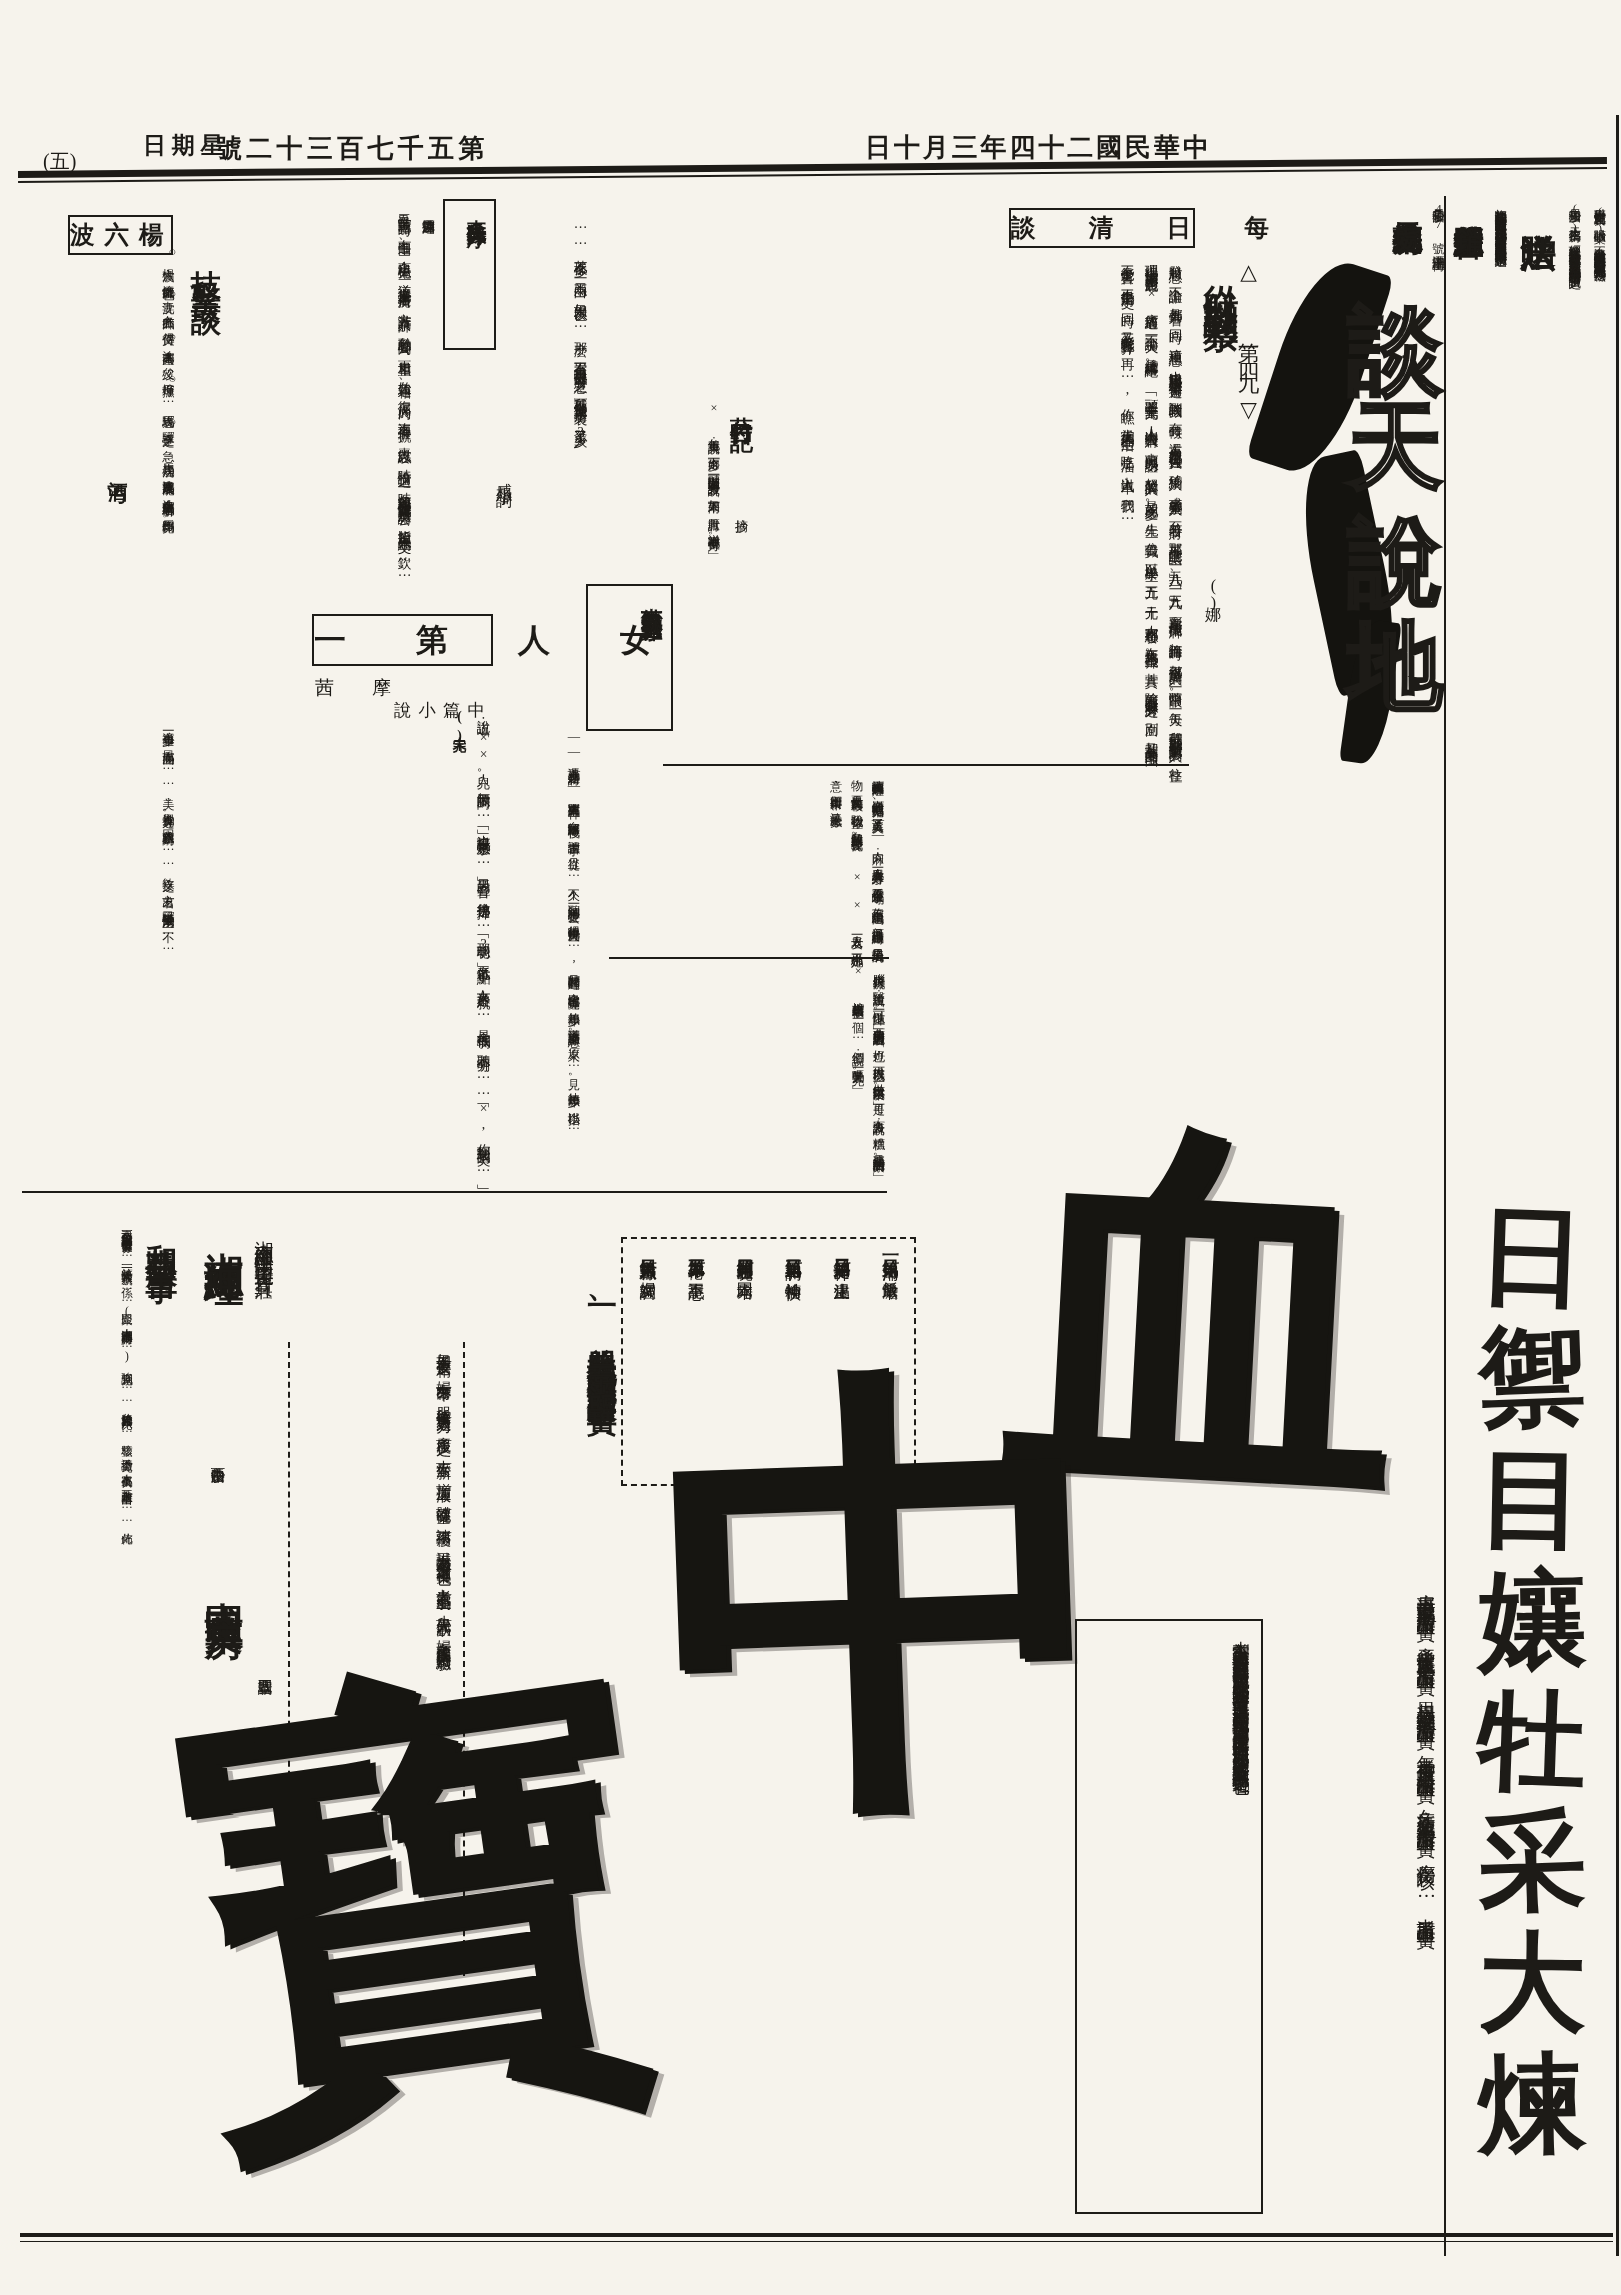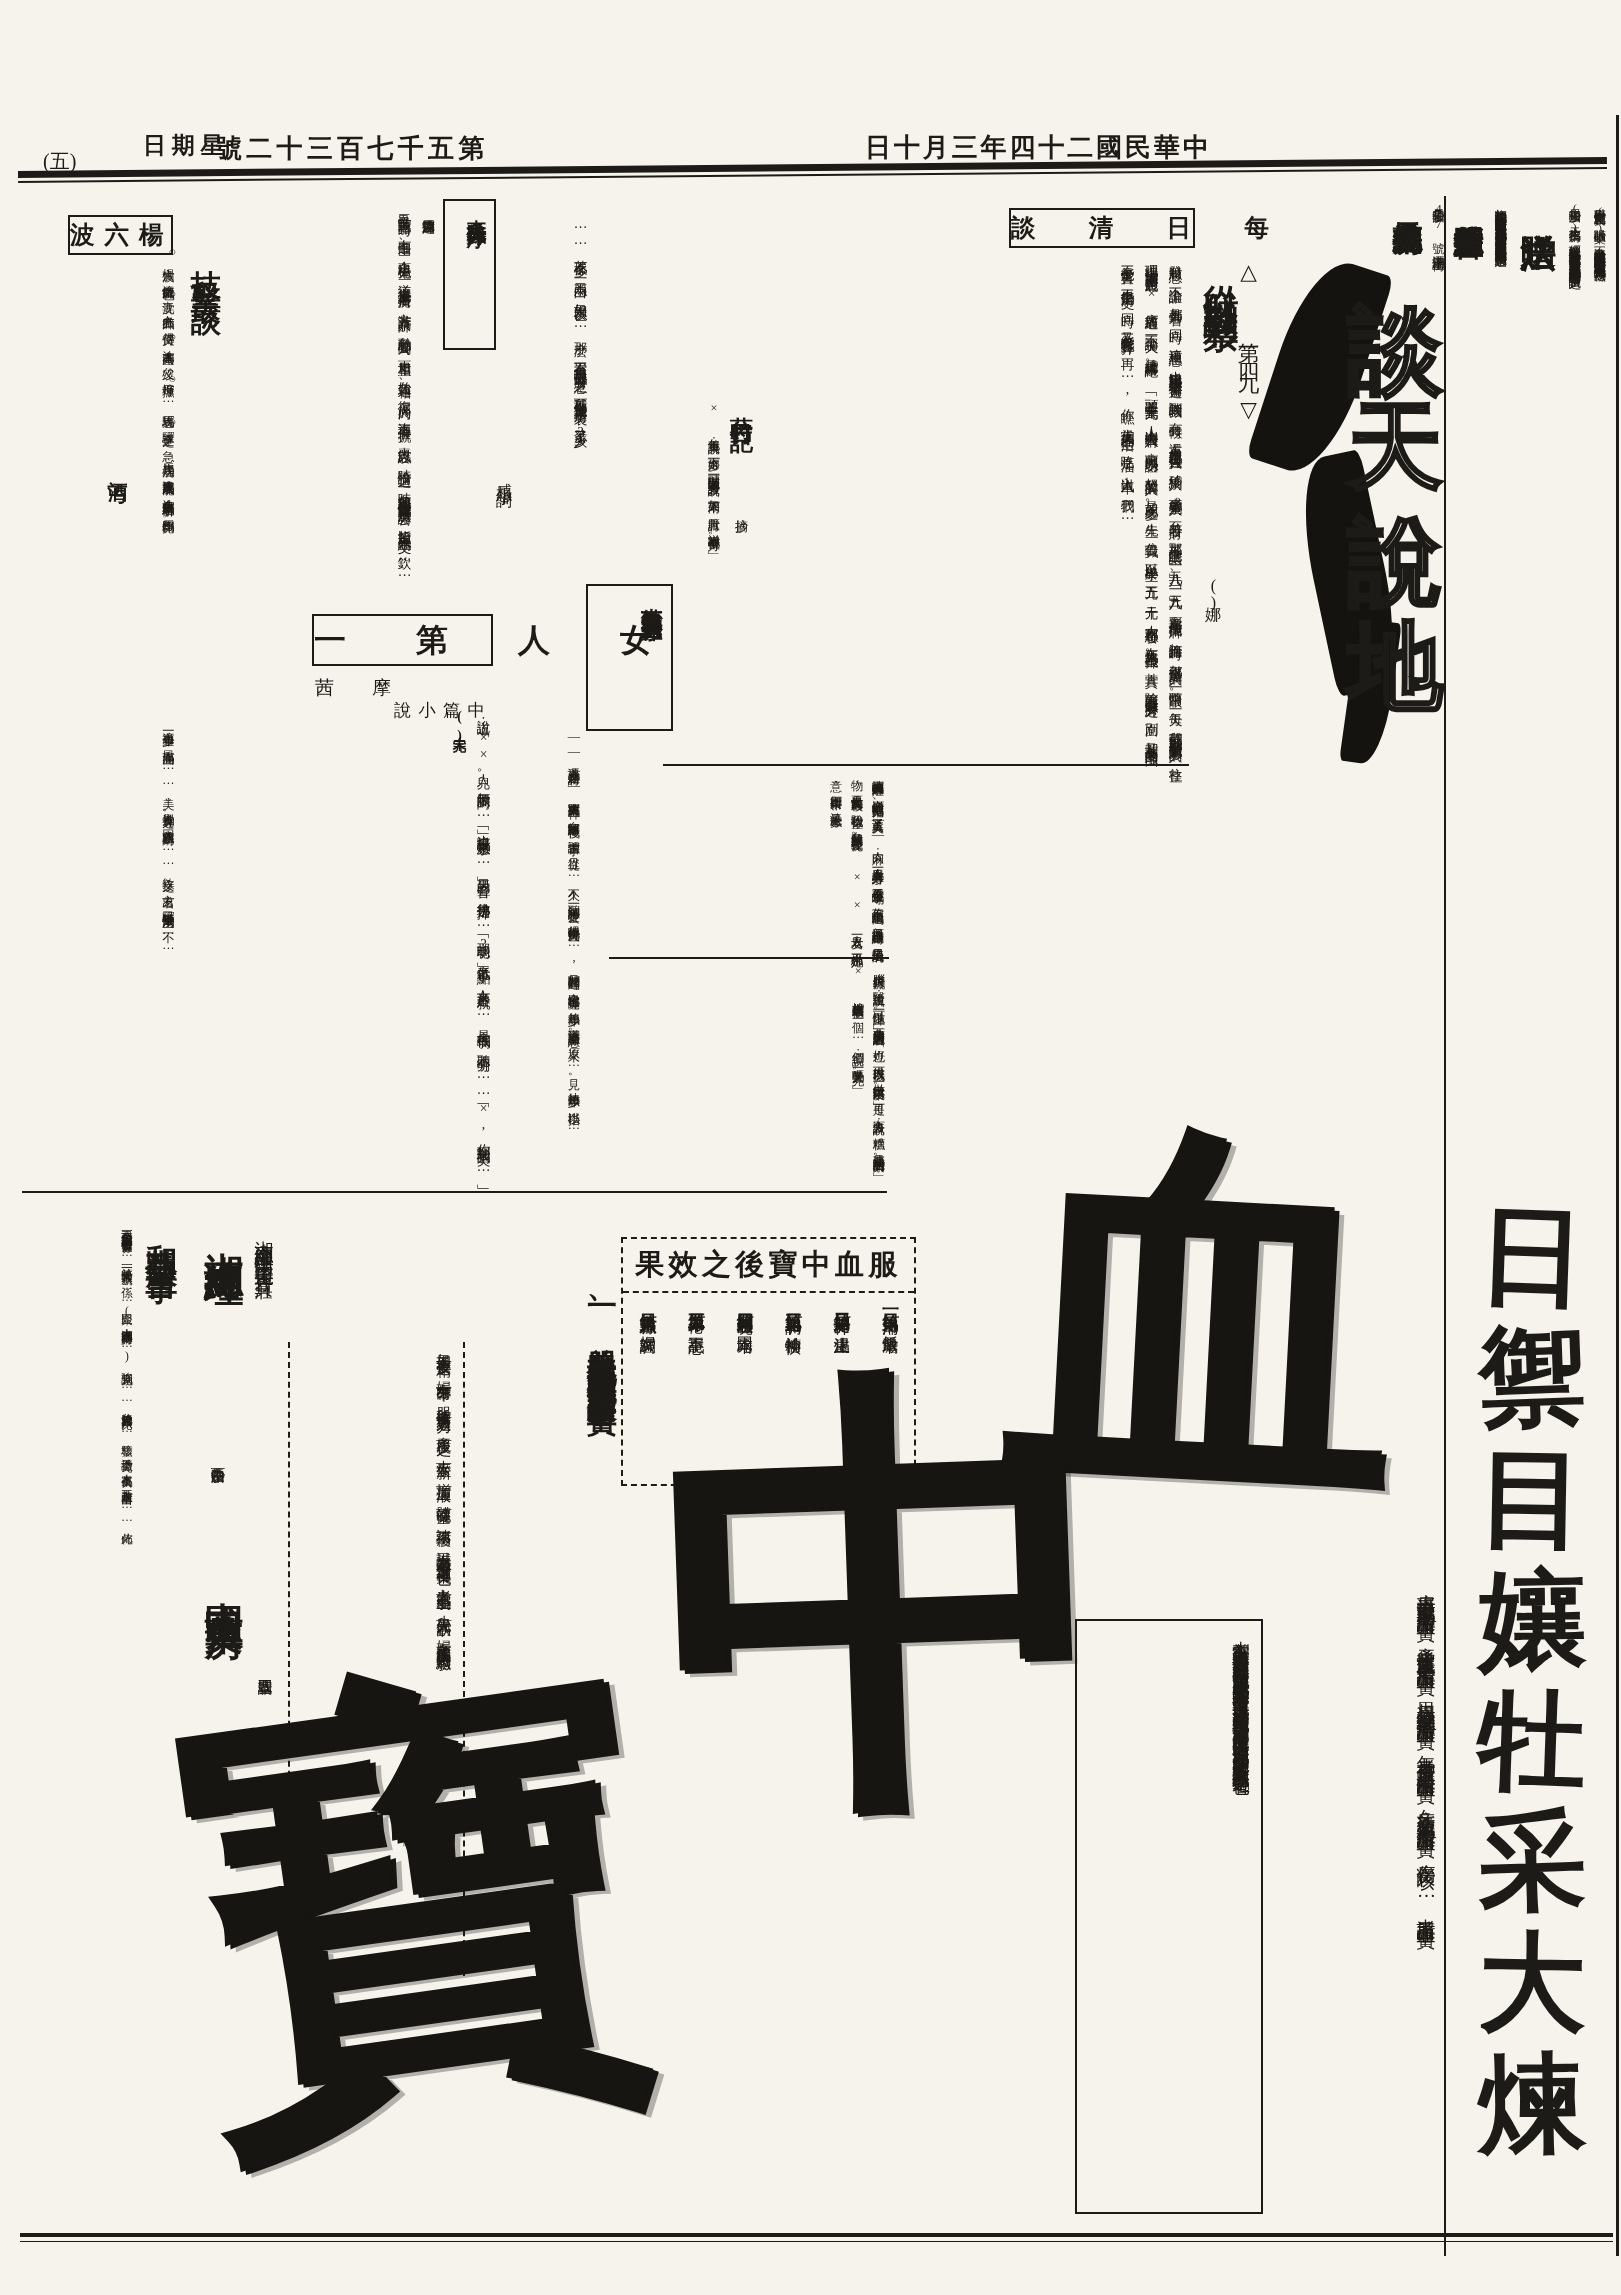--- a/index.html
+++ b/index.html
@@ -110,21 +110,20 @@
   <div class="abs v" style="left:255px;top:1669px;height:137px;font-size:14.4px;">電話五〇四號</div>
   <div class="abs v bold" style="left:197px;top:1221px;height:231px;font-size:39px;letter-spacing:4.3px;">湘南總經理</div>
   <div class="abs v" style="left:208px;top:1457px;height:108px;font-size:14.4px;">長沙中山西路</div>
   <div class="abs v bold" style="left:197px;top:1571px;height:238px;font-size:39px;letter-spacing:4.3px;">中國大藥房</div>
 
   <div class="abs v" style="left:288px;top:1342px;width:161px;height:634px;font-size:15px;line-height:1.8;letter-spacing:1.4px;border-left:2.2px dashed #1d1b17;border-right:2.2px dashed #1d1b17;padding:0 5.8px;">如男子夜夢遺精—婦女赤白帶下—服後確有迅速之效力—產後服之—去瘀生新—增加血液—體魄健全—諸病不侵—誠男女老幼不可少之滋補良藥也—老人氣虛血弱—小兒先天虧缺—婦女產後疾病服之特別應驗</div>
 
   <div class="abs v bold" style="left:509px;top:1289px;width:120px;height:389px;font-size:30px;line-height:1.8;letter-spacing:2.9px;">一、曾服其他補品而未得圓滿解決者請卽服血中寶</div>
 
   <div class="abs wavy" style="left:621px;top:1237px;width:291px;height:245px;background:#f6f3ec;">
-    <div class="h bold" style="font-size:29px;text-align:center;letter-spacing:4.3px;border-bottom:2.2px dashed #1d1b17;padding:5.8px 0;">果效之後寶中血服</div>
     <div style="display:flex;flex-direction:row-reverse;justify-content:space-around;padding-top:7.2px;">
       <div class="cell">
         <span class="v bold" style="font-size:17.3px;">第一日</span>
         <span class="v" style="font-size:16px;margin-top:4.3px;letter-spacing:0.7px;">化氣消滯　飯量激增</span>
       </div>
       <div class="cell">
         <span class="v bold" style="font-size:17.3px;">第二日</span>
         <span class="v" style="font-size:16px;margin-top:4.3px;letter-spacing:0.7px;">潤肺提神　生津止渴</span>
       </div>
       <div class="cell">

